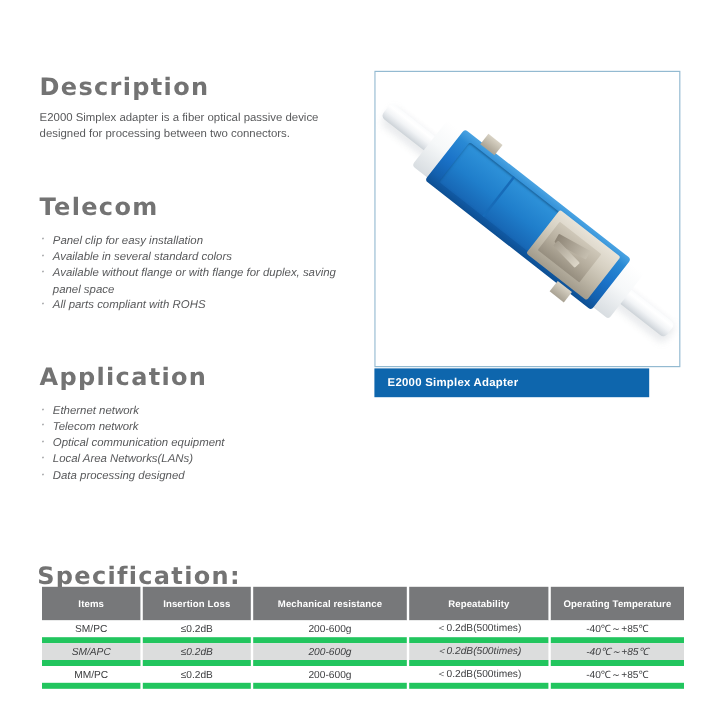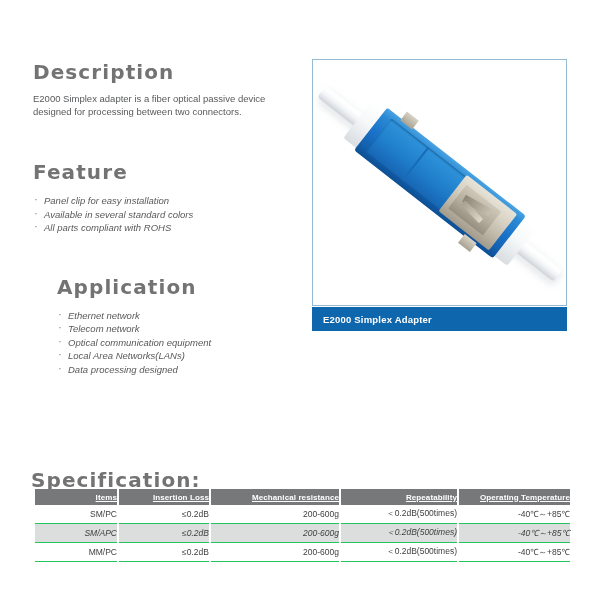--- a/index.html
+++ b/index.html
@@ -62,21 +62,21 @@
     content: "\00B7";
     position: absolute;
     left: 1px;
     top: -1px;
     color: #8a8c8e;
     font-size: 11px;
     line-height: 13.5px;
   }
 
   .block-feature { margin-top: 42px; }
-  .block-application { margin-top: 40px; margin-left: 24px; }
+  .block-application { margin-top: 40px; }
 
   
   .product-panel {
     position: absolute;
     left: 312px;
     top: 59px;
     width: 255px;
     height: 247px;
     border: 1px solid #93bad1;
     background: #ffffff;
@@ -230,21 +230,21 @@
     height: 11px;
     background: linear-gradient(to bottom, #d9d3c5, #a9a293);
   }
   .clip.t-left  { left: 18px;  top: -9px;  }
   .clip.b-right { right: 22px; bottom: -9px; }
 
   .caption-bar {
     position: absolute;
     left: 312px;
     top: 307px;
-    width: 255px;
+    width: 229px;
     height: 24px;
     background: #0e66ad;
     display: flex;
     align-items: center;
     padding-left: 11px;
   }
 
   .caption-text {
     color: #ffffff;
     font-size: 9.5px;
@@ -267,32 +267,31 @@
     border-collapse: separate;
     border-spacing: 2px 0;
     table-layout: fixed;
   }
 
   .spec-table th {
     background: #77787a;
     color: #ffffff;
     font-size: 8px;
     font-weight: 700;
-    height: 16px;
-    text-align: right;
+    height: 28px;
+    text-align: center;
     letter-spacing: 0.1px;
-    text-decoration: underline;
   }
 
   .spec-table td {
     height: 19px;
-    text-align: right;
+    text-align: center;
     font-size: 8.5px;
     color: #3f4042;
-    border-bottom: 1px solid #22c55e;
+    border-bottom: 5px solid #22c55e;
     background: #ffffff;
   }
 
   .spec-table tr.alt td { background: #dcdddd; font-style: italic; }
 
   .col-items  { width: 82px; }
   .col-loss   { width: 90px; }
   .col-mech   { width: 128px; }
   .col-rep    { width: 116px; }
   .col-temp   { width: 111px; }
@@ -303,27 +302,30 @@
 <div class="page">
 
   <div class="left-col">
 
     <div>
       <div class="sec-heading">Description</div>
       <p class="desc-body">E2000 Simplex adapter is a fiber optical passive device designed for processing between two connectors.</p>
     </div>
 
     <div class="block-feature">
-      <div class="sec-heading">Feature</div>
+      <div class="sec-heading">Telecom</div>
       <ul class="bullet-list">
         <li>
           <span>Panel clip for easy installation</span>
         </li>
         <li>
           <span>Available in several standard colors</span>
+        </li>
+        <li>
+          <span>Available without flange or with flange for duplex, saving panel space</span>
         </li>
         <li>
           <span>All parts compliant with ROHS</span>
         </li>
       </ul>
     </div>
 
     <div class="block-application">
       <div class="sec-heading">Application</div>
       <ul class="bullet-list">

